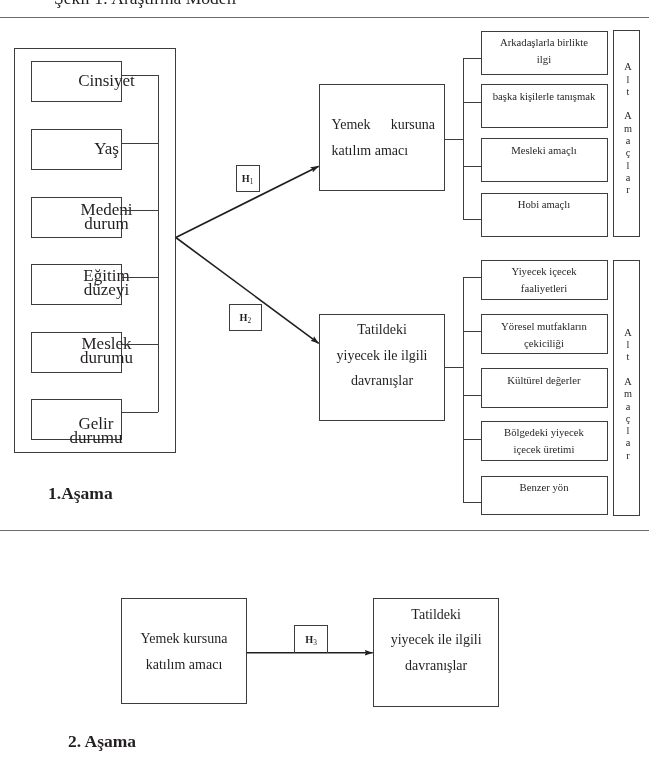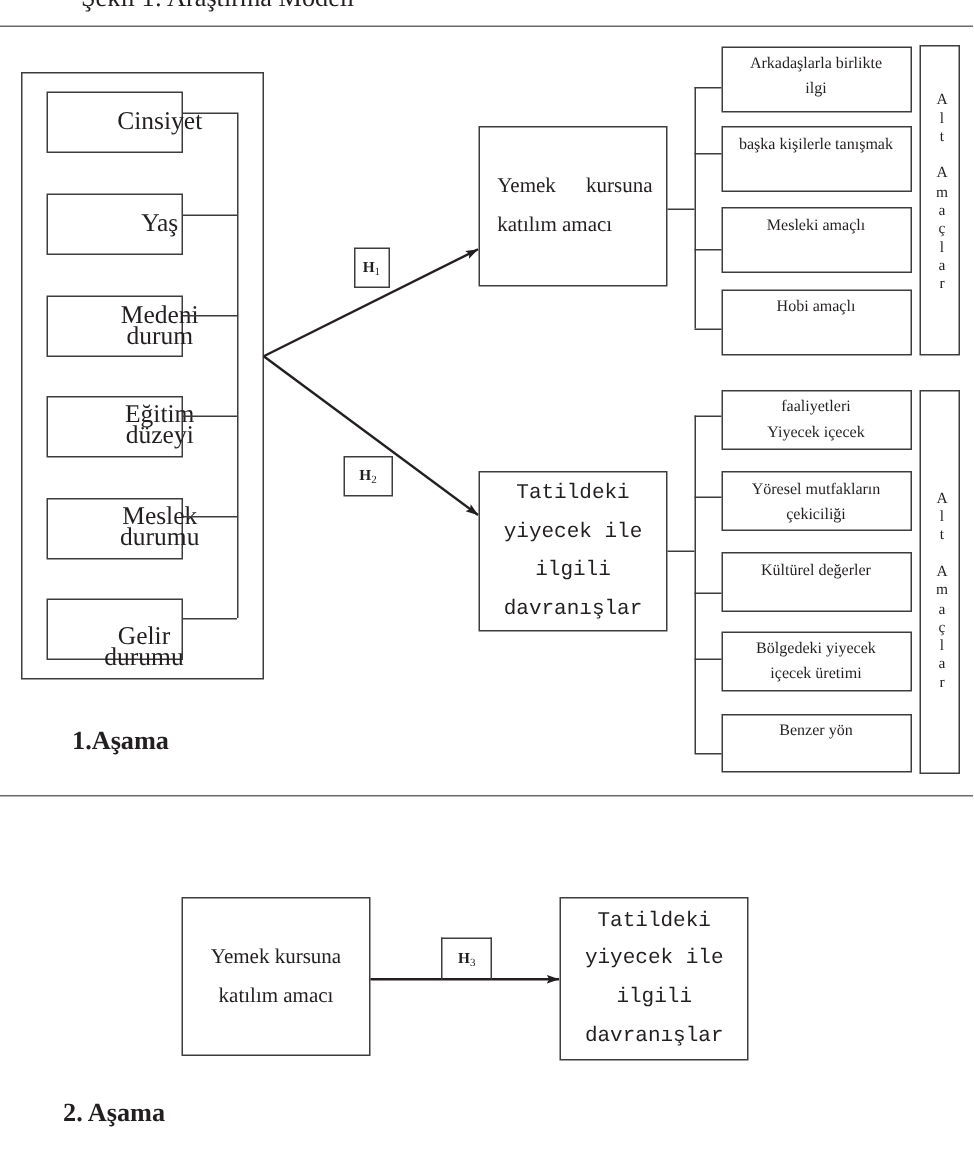--- a/index.html
+++ b/index.html
@@ -10,21 +10,21 @@
 .caption{position:absolute;left:54px;top:-12px;font-size:17.5px;line-height:20px;
   color:#231f20;white-space:nowrap;}
 .rule{position:absolute;left:0;width:649px;height:0;border-top:1.6px solid #6b6b6b;}
 .box{position:absolute;box-sizing:border-box;border:1.1px solid #3d3d3d;background:transparent;}
 .frame{position:absolute;box-sizing:border-box;border:1.2px solid #3d3d3d;background:transparent;}
 .vline{position:absolute;width:0;border-left:1.1px solid #3d3d3d;}
 .hline{position:absolute;height:0;border-top:1.1px solid #3d3d3d;}
 .demo-txt{position:absolute;left:0;right:0;text-align:center;font-size:17px;line-height:14px;margin-left:30px;}
 .item-txt{position:absolute;left:0;right:0;text-align:center;font-size:10.7px;line-height:17.1px;}
 .main-txt{position:absolute;font-size:14px;line-height:26.5px;}
-.main-txt3{line-height:25.7px;font-family:Liberation Mono, monospace;}
+.main-txt3{line-height:25.7px;}
 .hyp{position:absolute;box-sizing:border-box;border:1.2px solid #3d3d3d;
   display:flex;align-items:center;justify-content:center;font-size:10.2px;font-weight:700;}
 .hyp sub{font-size:7.4px;font-weight:400;vertical-align:baseline;position:relative;top:2.2px;}
 .stage{position:absolute;font-size:17.5px;font-weight:700;line-height:20px;}
 .altv{position:absolute;left:0;right:0;text-align:center;font-size:10.3px;line-height:12.3px;}
 .altv span{display:block;height:12.3px;}
 svg{position:absolute;overflow:visible;}
 
 </style>
 </head>
@@ -124,22 +124,22 @@
     <div class="hline" style="left:463px;top:219.2px;width:17.5px"></div>
     <div class="box" style="left:480.5px;top:192.5px;width:127px;height:44.3px"></div>
     <div class="item-txt" style="left:480.5px;top:195.9px;width:127px">
       <div>Hobi amaçlı</div>
     </div>
     <div class="hline" style="left:445px;top:367.4px;width:18px"></div>
     <div class="vline" style="left:463px;top:277.2px;height:225.1px"></div>
     <div class="hline" style="left:463px;top:277.2px;width:17.5px"></div>
     <div class="box" style="left:480.5px;top:259.8px;width:127px;height:40.6px"></div>
     <div class="item-txt" style="left:480.5px;top:263.2px;width:127px">
+      <div>Yiyecek içecek</div>
       <div>faaliyetleri</div>
-      <div>Yiyecek içecek</div>
     </div>
     <div class="hline" style="left:463px;top:331.4px;width:17.5px"></div>
     <div class="box" style="left:480.5px;top:314.2px;width:127px;height:39.8px"></div>
     <div class="item-txt" style="left:480.5px;top:317.6px;width:127px">
       <div>Yöresel mutfakların</div>
       <div>çekiciliği</div>
     </div>
     <div class="hline" style="left:463px;top:394.7px;width:17.5px"></div>
     <div class="box" style="left:480.5px;top:368.1px;width:127px;height:40px"></div>
     <div class="item-txt" style="left:480.5px;top:371.5px;width:127px">
@@ -202,15 +202,15 @@
       <defs>
           <marker id="ah2" markerWidth="9" markerHeight="9" refX="8.2" refY="3.2" orient="auto" markerUnits="userSpaceOnUse">
             <path d="M0,0.3 L8.4,3.2 L0,6.1 L1.6,3.2 Z" fill="#231f20"></path>
           </marker>
         </defs>
       <path d="M247,652.8 L372.7,652.8" stroke="#231f20" stroke-width="1.6" fill="none" marker-end="url(#ah2)"></path>
     </svg>
     <div class="hyp" style="left:294.2px;top:625px;width:34px;height:28px;border-bottom:none">
         <span><span>H</span><sub>3</sub></span>
       </div>
-    <div class="stage" style="left:42px;top:731px">2. Aşama</div>
+    <div class="stage" style="left:68px;top:731px">2. Aşama</div>
   </div>
 </div>
 
 </body></html>

